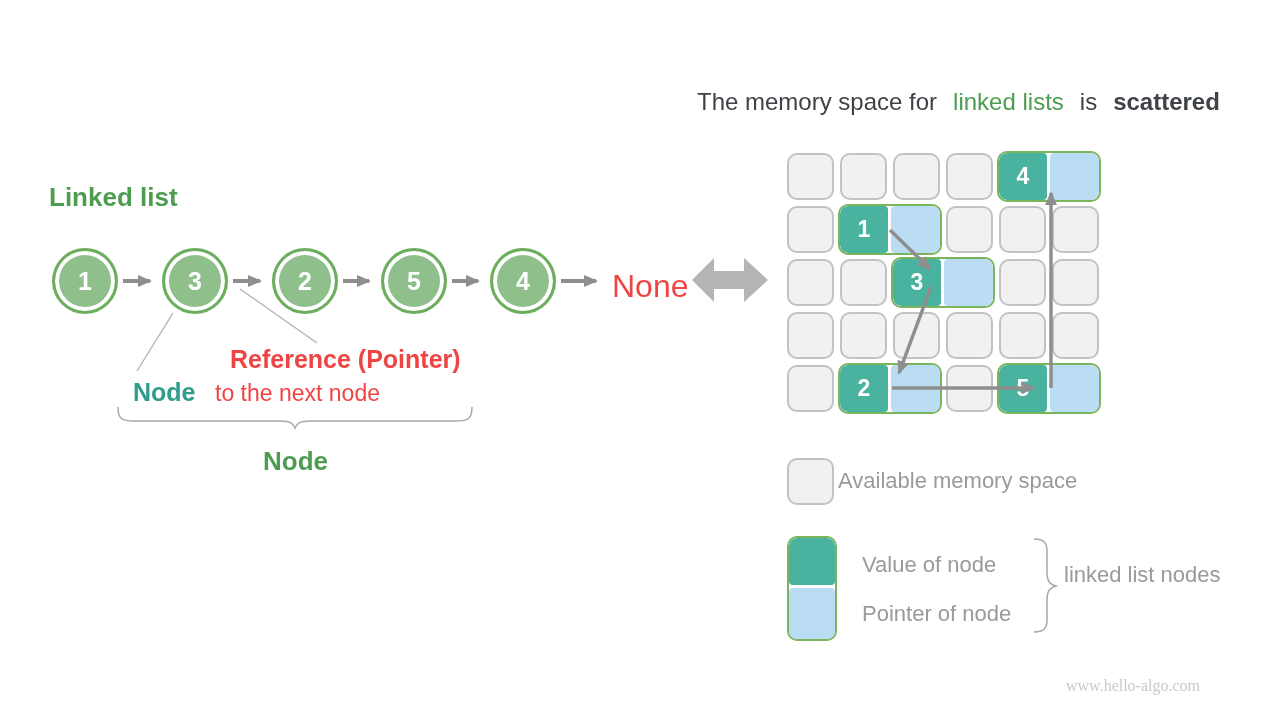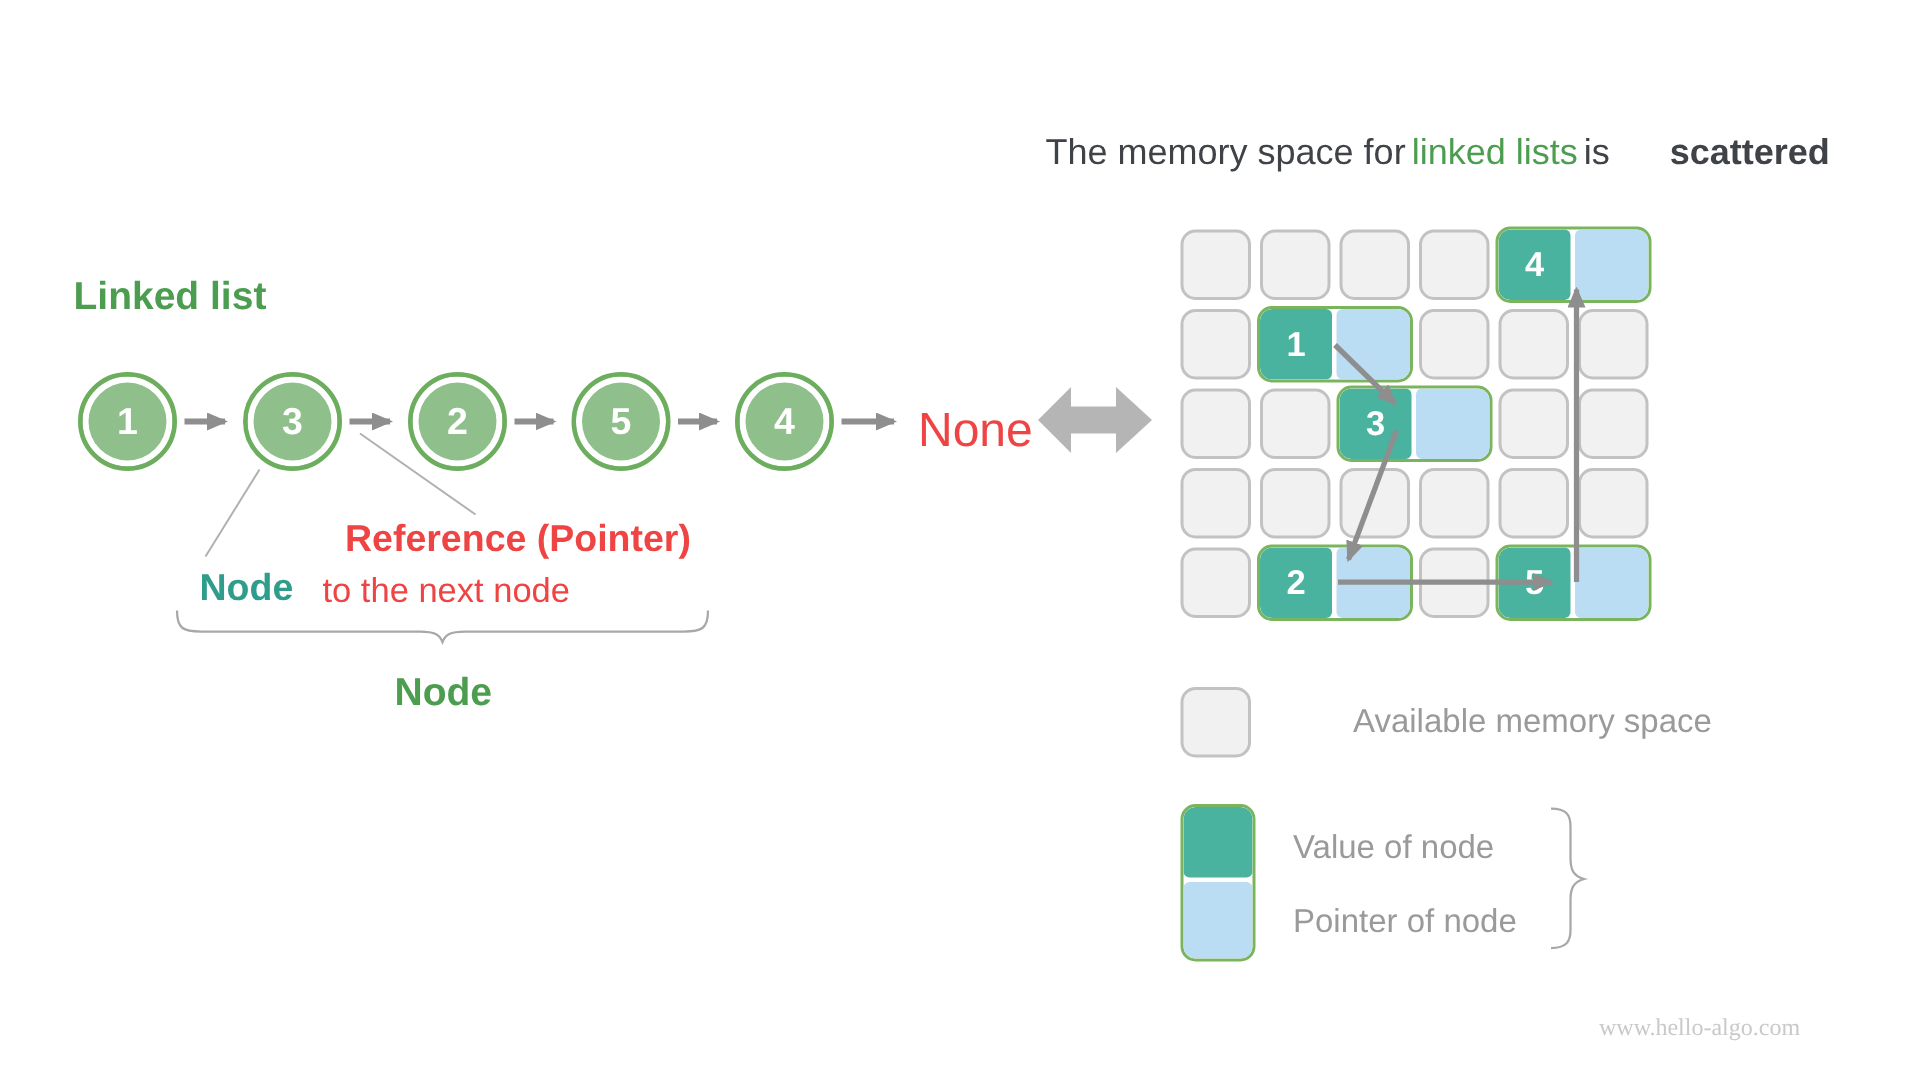--- a/index.html
+++ b/index.html
@@ -22,24 +22,24 @@
   }
   .none-label { position:absolute; left:612px; top:268px; font-size:32px; color:#ef4444; }
   .value-label { position:absolute; left:133px; top:378px; font-size:25px; font-weight:bold; color:#2F9C8C; }
   .reference-label { position:absolute; left:230px; top:345px; font-size:25px; font-weight:bold; color:#ef4444; }
   .reference-sub { position:absolute; left:215px; top:380px; font-size:23px; color:#ef4444; }
   .node-label { position:absolute; left:263px; top:446px; font-size:26px; font-weight:bold; color:#4C9D50; }
 
   
   .mem-title {
     position:absolute; left:697px; top:88px;
-    display:flex; gap:4px; font-size:24px; color:#3F4347; white-space:nowrap;
+    display:flex; gap:16px; font-size:24px; color:#3F4347; white-space:nowrap;
   }
   .mem-title .hl { color:#4C9D50; font-weight:normal; }
-  .mem-title .b  { font-weight:bold;margin-left:36px; }
+  .mem-title .b  { font-weight:bold; }
 
   
   #memory-grid {
     position:absolute; left:787px; top:153px;
     display:grid; grid-template-columns:repeat(6,47px); grid-template-rows:repeat(5,47px);
     gap:6px;
   }
   .mem-cell {
     background:#F1F1F1; border:2px solid #C2C2C2; border-radius:10px; box-sizing:border-box;
   }
@@ -155,30 +155,31 @@
   <div class="mem-pair" style="left:838px; top:363px;">
     <div class="half-value">2</div>
     <div class="half-pointer"></div>
   </div>
   <div class="mem-pair" style="left:997px; top:363px;">
     <div class="half-value">5</div>
     <div class="half-pointer"></div>
   </div>
 
   <div class="legend-avail-swatch"></div>
-  <div class="legend-text" style="left:902px; top:468px;">Available memory space</div>
+  <div class="legend-text" style="left:838px; top:468px;">Available memory space</div>
 
   <div class="legend-pair">
     <div class="half-value"></div>
     <div class="half-pointer"></div>
   </div>
   <div class="legend-text" style="left:862px; top:552px;">Value of node</div>
   <div class="legend-text" style="left:862px; top:601px;">Pointer of node</div>
 
   <div class="brace-label">
+    <div>linked list nodes</div>
   </div>
 
   <div class="watermark">www.hello-algo.com</div>
 
   <svg class="overlay" width="1280" height="720" viewBox="0 0 1280 720">
     <defs>
       <marker id="ah" markerUnits="userSpaceOnUse" markerWidth="14" markerHeight="12" refX="12" refY="6" orient="auto">
         <path d="M0,0 L14,6 L0,12 Z" fill="#8E8E8E"></path>
       </marker>
     </defs>

